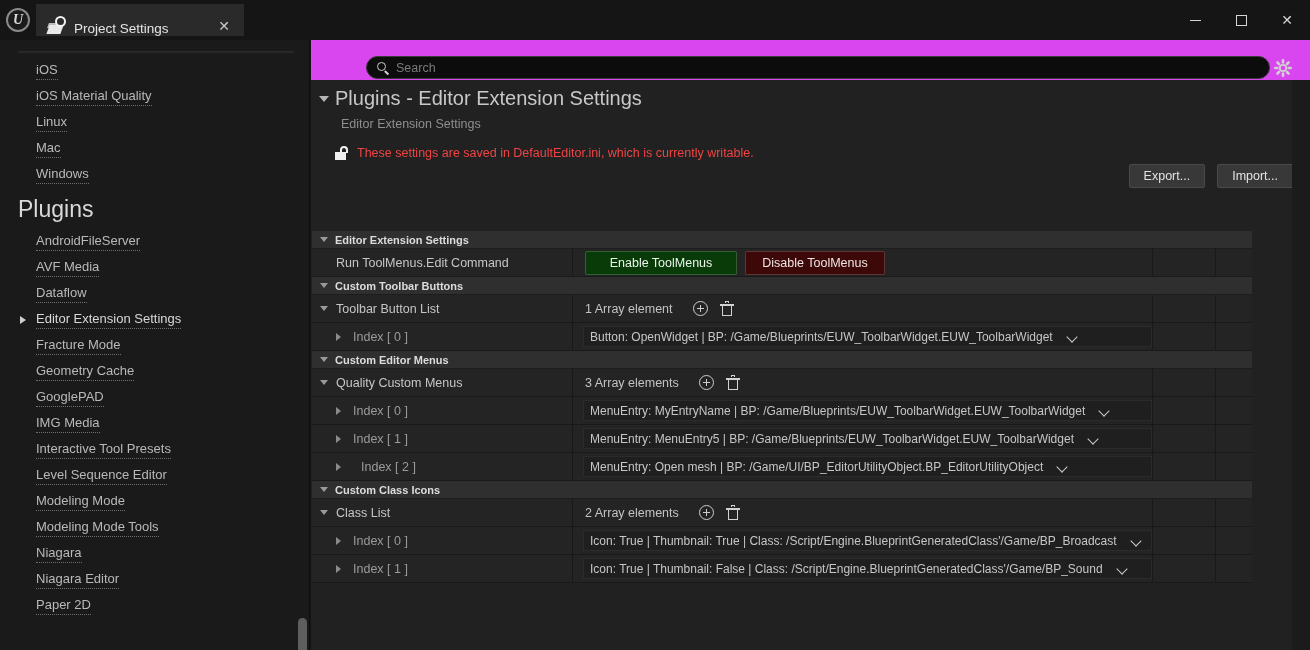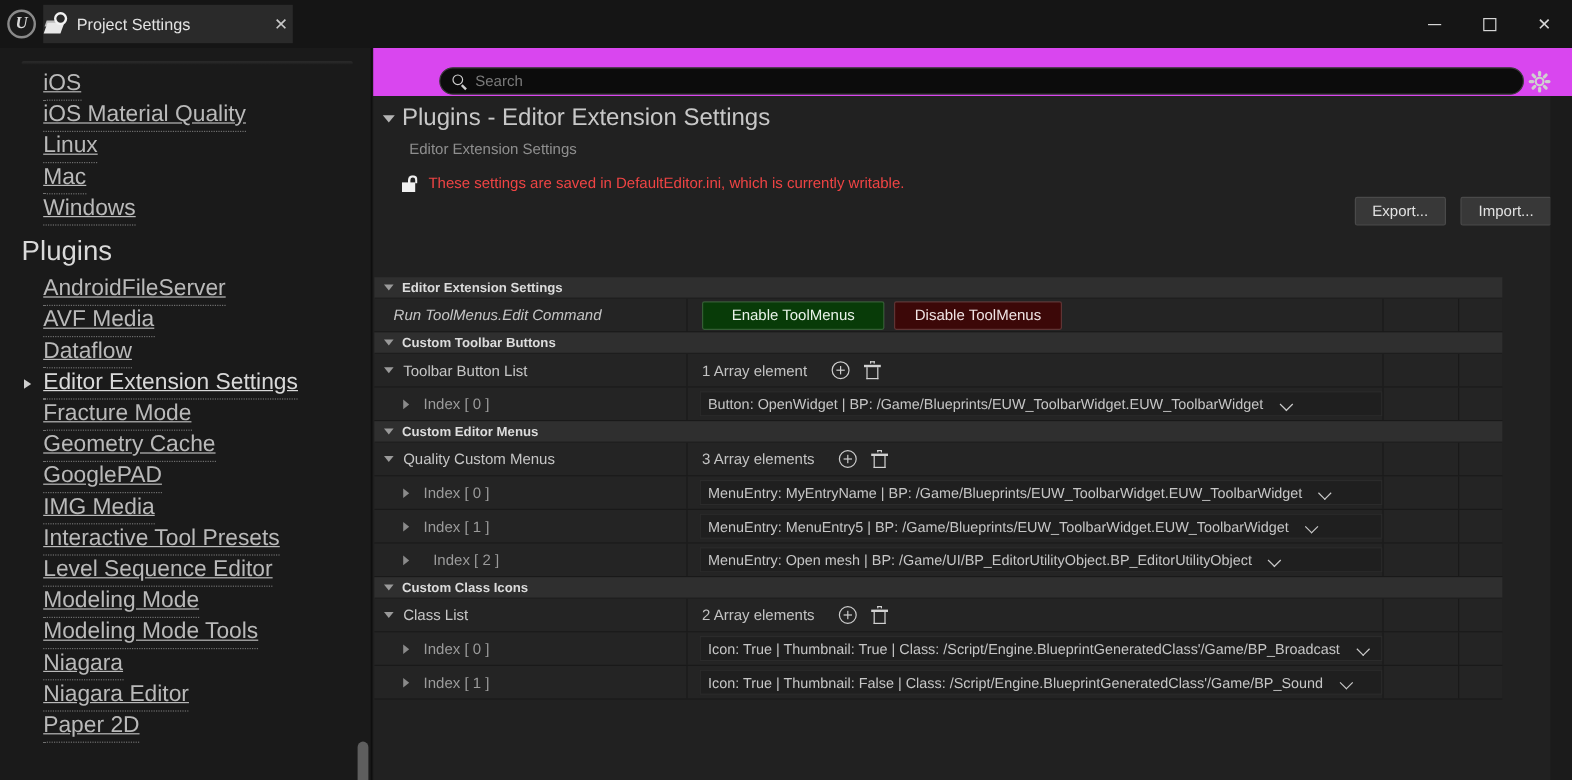--- a/index.html
+++ b/index.html
@@ -15,21 +15,21 @@
   .titlebar { position:absolute; top:0; left:0; width:1310px; height:40px; background:#151515; }
   .ue-logo {
     position:absolute; left:6px; top:8px; width:24px; height:24px;
     border-radius:50%; border:2px solid #8a8a8a; background:#1b1b1b;
     display:flex; align-items:center; justify-content:center;
     color:#d8d8d8; font-size:14px; font-family:"Liberation Serif", serif;
     font-style:italic; font-weight:bold; line-height:1;
   }
   .tab {
     position:absolute; left:36px; top:4px; height:32px; width:208px;
-    background:#2a2a2a; display:flex; align-items:center; padding:0 0;
+    background:#2a2a2a; display:flex; align-items:flex-end; padding:0 10px;
   }
   .tab-icon { width:20px; height:20px; position:relative; flex:0 0 20px; margin-right:8px; }
   .tab-icon .cube {
     position:absolute; left:2px; bottom:2px; width:14px; height:9px;
     background:#e8e8e8; transform: skewX(-20deg);
   }
   .tab-icon .cube2 {
     position:absolute; left:2px; bottom:8px; width:14px; height:5px;
     background:#bdbdbd; transform: skewX(-20deg);
   }
@@ -57,22 +57,22 @@
     position:absolute; left:18px; top:11px; width:276px; height:3px;
     background: linear-gradient(to bottom,#2e2e2e,#1a1a1a);
     border-radius:2px;
   }
   .sb-list { position:absolute; left:0; top:18px; width:300px; }
   .sb-item {
     position:relative; height:26px; display:flex; align-items:center;
     padding-left:36px; cursor:pointer;
   }
   .sb-link {
-    color:#b9b9b9; font-size:19px; white-space:nowrap;
-    border-bottom:1px dotted #6f6f6f; line-height:1.25; padding-bottom:1px;text-decoration:underline;
+    color:#b9b9b9; font-size:13px; white-space:nowrap;
+    border-bottom:1px dotted #6f6f6f; line-height:1.25; padding-bottom:1px;
   }
   .sb-item.selected .sb-link { color:#d8d8d8; }
   .sb-arrow {
     position:absolute; left:20px; top:50%; transform:translateY(-50%);
     width:0; height:0; border-left:6px solid #cfcfcf;
     border-top:4px solid transparent; border-bottom:4px solid transparent;
   }
   .sb-heading {
     color:#d9d9d9; font-size:23px; padding:10px 0 8px 18px; line-height:1;
   }
@@ -357,21 +357,21 @@
           </div>
         </div>
 
         <div class="proptable" id="proptable">
             <div class="cat-row">
               <span class="tri-down-sm"></span>
               <span class="cat-label">Editor Extension Settings</span>
             </div>
             <div class="prop-row">
               <div class="pr-left">
-                <span class="lbl" style="margin-left: 8px; font-style: italic;">Run ToolMenus.Edit Command</span>
+                <span class="lbl" style="margin-left: 16px;">Run ToolMenus.Edit Command</span>
               </div>
               <div class="pr-mid">
                 <div class="cmd-btns">
                   <button class="cmd-btn cmd-enable">Enable ToolMenus</button>
                   <button class="cmd-btn cmd-disable">Disable ToolMenus</button>
                 </div>
               </div>
               <div class="pr-right1"></div>
               <div class="pr-right2"></div>
             </div>

